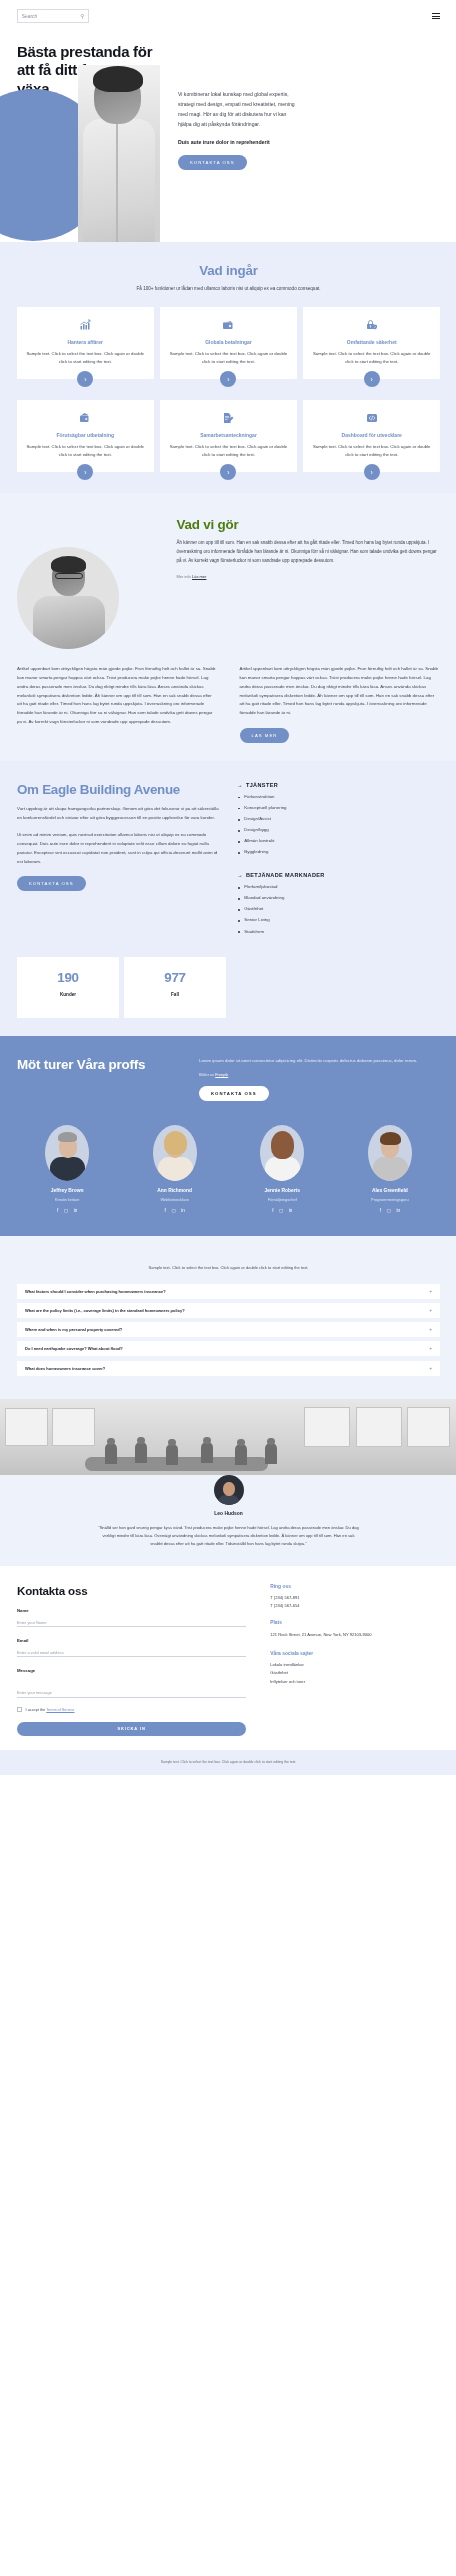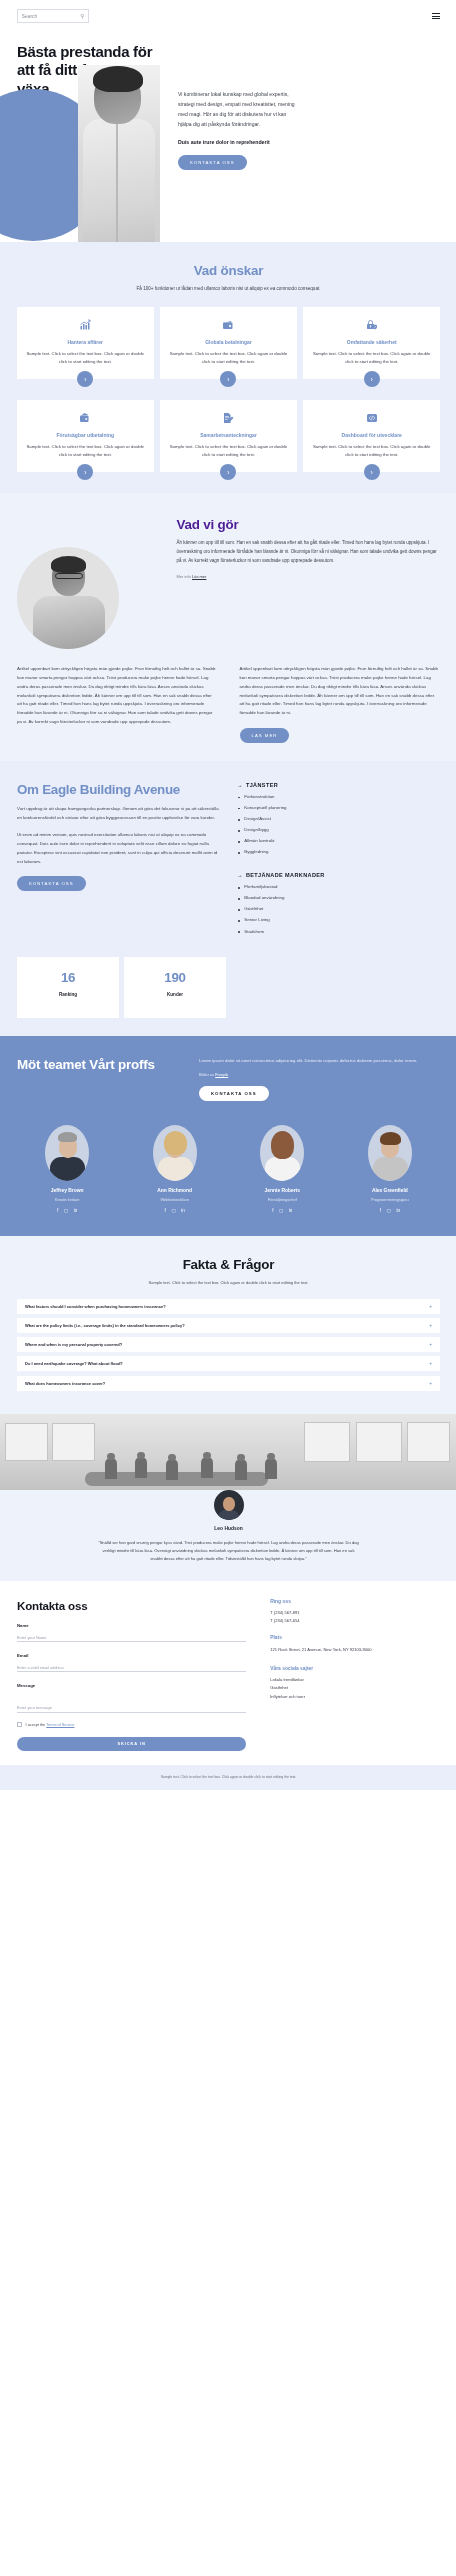--- a/index.html
+++ b/index.html
@@ -129,21 +129,21 @@
     font-size: 6.7px; cursor: pointer;
   }
   .cards.row2 { margin-top: 21px; }
 
   
   .sec-whatwedo { background: #eef2fb; padding: 24px 0 18px; position: relative; }
   .wwd-head { padding: 0 17px; display: flex; }
   .wwd-head-left { width: 146px; }
   .wwd-head-right { flex: 1; padding-left: 13.4px; }
   .wwd-title {
-    color: #4c1d95; font-size: 13.4px; font-weight: 700; letter-spacing: -0.2px;
+    color: #4d7c0f; font-size: 13.4px; font-weight: 700; letter-spacing: -0.2px;
   }
   .wwd-para { margin-top: 7.3px; font-size: 4.5px; line-height: 1.95; color: #3a3f4a; }
   .wwd-link { margin-top: 8.5px; font-size: 4px; color: #7a7f8a; }
   .wwd-link u { color: #30343d; }
   .wwd-photo-wrap { padding: 0 17px; margin-top: -32px; }
   .wwd-photo {
     width: 102px; height: 102px; border-radius: 50%;
     background: #e2e2e2; position: relative; overflow: hidden;
   }
   .wwd-photo .h2 { position: absolute; left: 35px; top: 12px; width: 33px; height: 37px; border-radius: 46%; background: linear-gradient(160deg,#6d6d6d,#a6a6a6); }
@@ -318,21 +318,21 @@
     <div class="hair"></div>
   </div>
   <div class="hero-right">
     <div class="hero-para">Vi kombinerar lokal kunskap med global expertis, strategi med design, empati med kreativitet, mening med magi. Hör av dig för att diskutera hur vi kan hjälpa dig att påskynda förändringar.</div>
     <div class="hero-sub">Duis aute irure dolor in reprehenderit</div>
     <button class="btn-blue">KONTAKTA OSS</button>
   </div>
 </div>
 
 <div class="sec-light">
-  <div class="sec-title-c">Vad önskar</div>
+  <div class="sec-title-c">Vad ingår</div>
   <div class="sec-sub-c">Få 100+ funktioner ur lådan med ullamco laboris nisi ut aliquip ex ea commodo consequat.</div>
 
   <div class="cards">
     <div class="card">
       <div class="card-icon">
         <svg width="12" height="12" viewBox="0 0 24 24" fill="currentColor">
             <rect x="3" y="14" width="3" height="7"></rect>
             <rect x="8" y="10" width="3" height="11"></rect>
             <rect x="13" y="12" width="3" height="9"></rect>
             <rect x="18" y="7" width="3" height="14"></rect>
@@ -475,33 +475,33 @@
         <li>Blandad användning</li>
         <li>Gästfrihet</li>
         <li>Senior Living</li>
         <li>Stadshem</li>
       </ul>
     </div>
   </div>
 
   <div class="stats">
     <div class="stat">
-      <div class="stat-num">16</div>
-      <div class="stat-lbl">Ranking</div>
-    </div>
-    <div class="stat">
       <div class="stat-num">190</div>
       <div class="stat-lbl">Kunder</div>
     </div>
+    <div class="stat">
+      <div class="stat-num">977</div>
+      <div class="stat-lbl">Fall</div>
+    </div>
   </div>
 </div>
 
 <div class="sec-team">
   <div class="team-head">
-    <div class="team-title">Möt teamet Vårt proffs</div>
+    <div class="team-title">Möt turer Våra proffs</div>
     <div class="team-head-right">
       <div class="team-sub">Lorem ipsum dolor sit amet consectetur adipisicing elit. Distinctio corporis delectus dolorem possimus, dolor rerum.</div>
       <div class="team-credit">
         <span>Bilder av </span><u>Freepik</u>
       </div>
       <button class="btn-white" style="margin-top:8.5px">KONTAKTA OSS</button>
     </div>
   </div>
   <div class="team-grid">
     <div class="member">
@@ -557,21 +557,20 @@
       <div class="mem-social">
         <span>f</span>
         <span>▢</span>
         <span>in</span>
       </div>
     </div>
   </div>
 </div>
 
 <div class="sec-faq">
-  <div class="sec-title-c" style="color:#15181f">Fakta &amp; Frågor</div>
   <div class="faq-note">Sample text. Click to select the text box. Click again or double click to start editing the text.</div>
   <div class="faq-list">
     <div class="faq-item">
       <span class="faq-q">What factors should I consider when purchasing homeowners insurance?</span>
       <span class="faq-plus">+</span>
     </div>
     <div class="faq-item">
       <span class="faq-q">What are the policy limits (i.e., coverage limits) in the standard homeowners policy?</span>
       <span class="faq-plus">+</span>
     </div>

